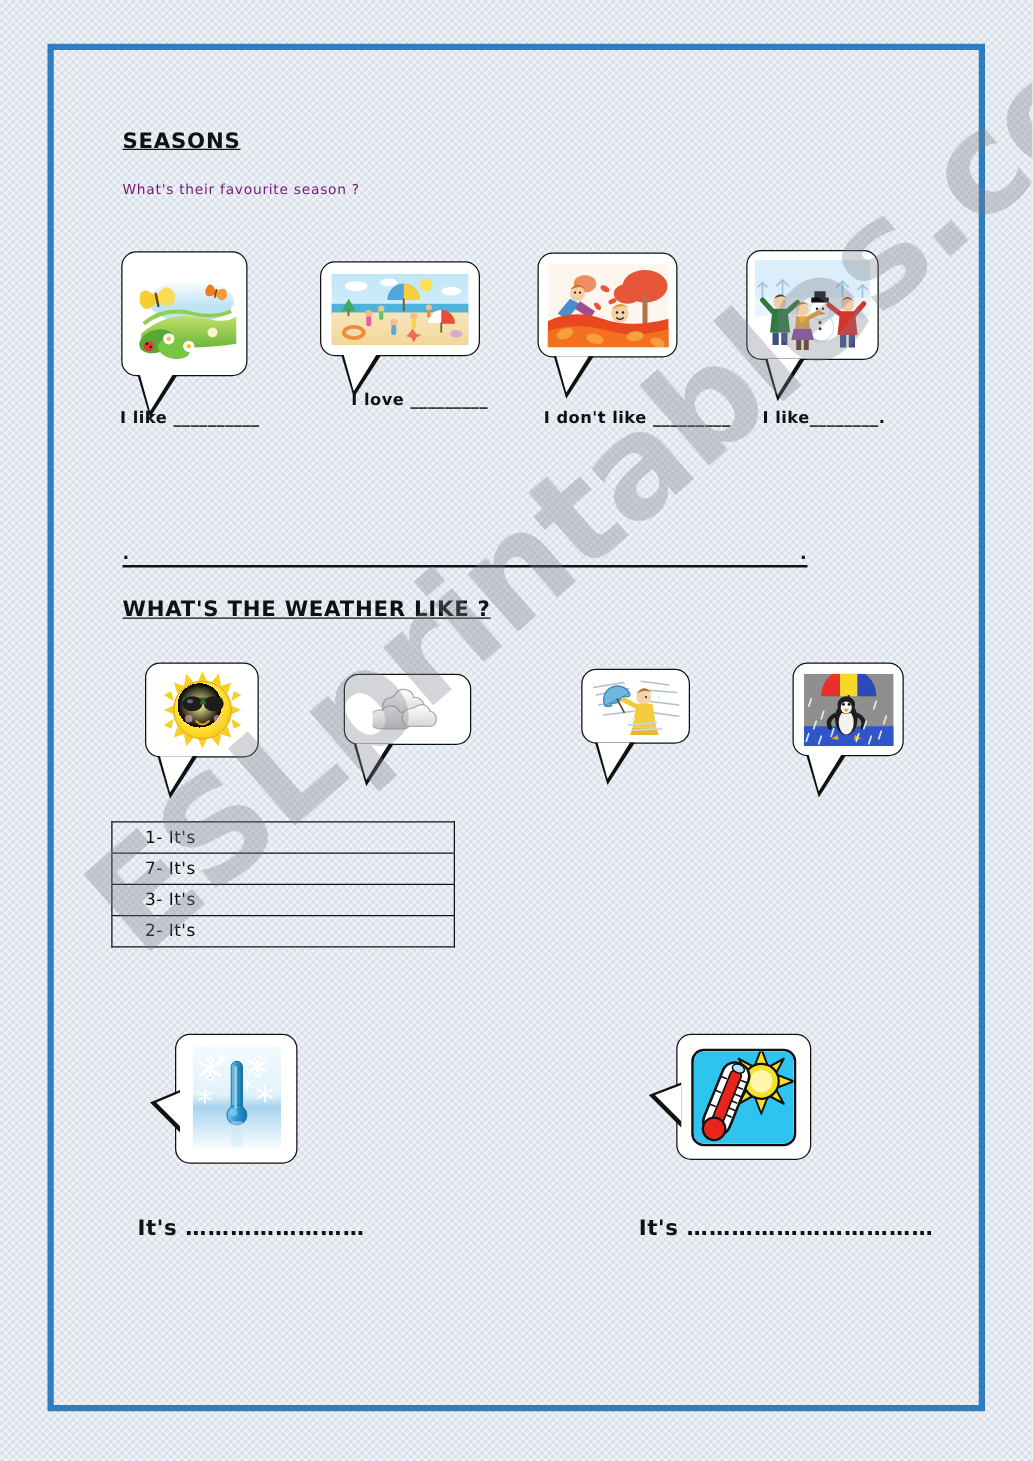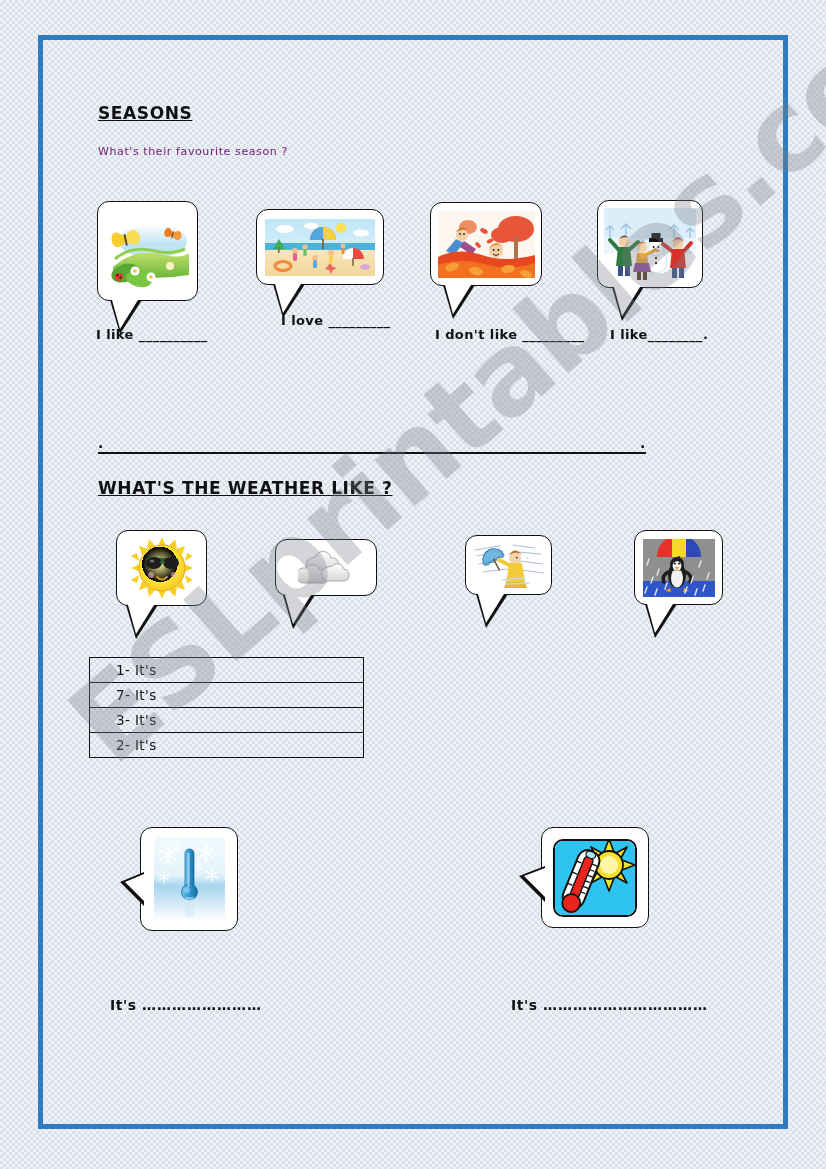--- a/index.html
+++ b/index.html
@@ -93,25 +93,24 @@
     font-family: "DejaVu Sans", sans-serif;
     font-weight: bold;
     font-size: 13px;
     color: #111;
     letter-spacing: 0.4px;
     white-space: nowrap;
   }
   .its-line {
     font-family: "DejaVu Sans", sans-serif;
     font-weight: bold;
-    font-size: 14px;
+    font-size: 17px;
     color: #111;
     white-space: nowrap;
     letter-spacing: 0.5px;
-    margin-top: 24px;
   }
   .its-line .dots {
     font-weight: bold;
     letter-spacing: 1px;
   }
 
   
   #answer-rule {
     position: absolute;
     left: 98px;

